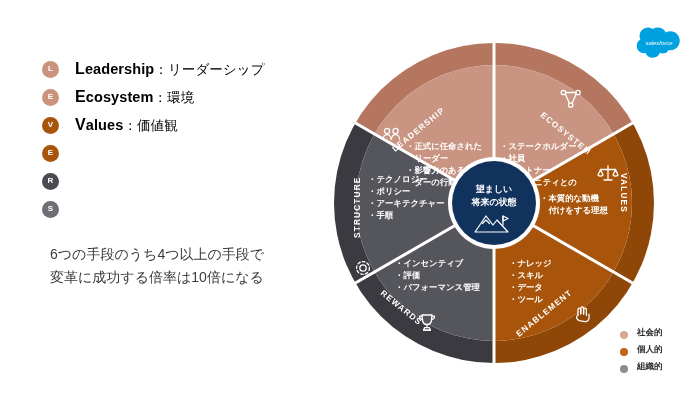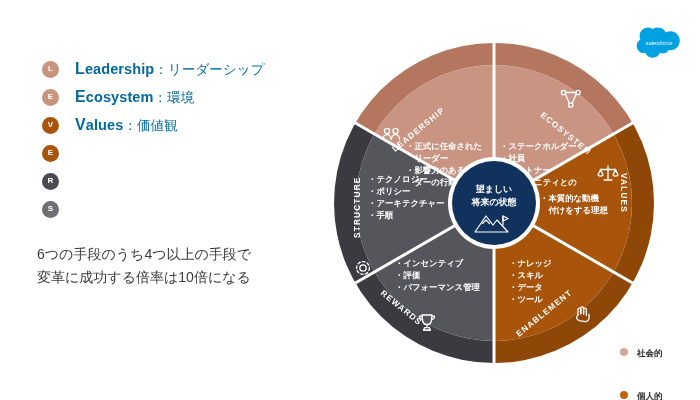--- a/index.html
+++ b/index.html
@@ -14,47 +14,47 @@
   
   .acronym-list { position: absolute; left: 42px; top: 55px; width: 280px; }
   .acronym-row { display: flex; align-items: center; height: 28px; }
   .acr-badge {
     width: 17px; height: 17px; border-radius: 50%;
     color: #ffffff; font-size: 8px; font-weight: bold;
     display: flex; align-items: center; justify-content: center;
     flex: 0 0 auto; line-height: 1;
   }
   .acr-text {
-    margin-left: 16px; font-size: 14.5px; color: #0369a1;
+    margin-left: 16px; font-size: 14.5px; color: #000000;
     white-space: nowrap; letter-spacing: .1px;
   }
   .acr-text .cap { font-weight: bold; font-size: 16px; }
   .acr-text .rest { font-weight: bold; }
   .acr-text .jp { font-size: 13.5px; }
 
   
   .note {
-    position: absolute; left: 37px; top: 243px; width: 290px;
+    position: absolute; left: 50px; top: 243px; width: 290px;
     font-size: 14px; line-height: 1.62; color: #3b3b3b;
   }
 
   
   .sf-logo { position: absolute; right: 18px; top: 26px; width: 46px; height: 33px; }
 
   
   .wheel { position: absolute; left: 333px; top: 42px; width: 322px; height: 322px; }
   .wheel svg { display: block; }
 
   .seg-title { font-size: 8.3px; font-weight: bold; fill: #ffffff; letter-spacing: 1.15px; }
   .seg-item  { font-size: 8.4px; font-weight: bold; fill: #ffffff; }
   .center-line { font-size: 9px; font-weight: bold; fill: #ffffff; }
 
   
   .wheel-legend { position: absolute; left: 620px; top: 322px; }
-  .wl-row { display: flex; align-items: flex-start; height: 17px; margin-top: 26px; }
+  .wl-row { display: flex; align-items: flex-end; height: 17px; }
   .wl-dot { width: 8px; height: 8px; border-radius: 50%; flex: 0 0 auto; }
   .wl-label { margin-left: 9px; font-size: 8.5px; color: #2b2b2b; font-weight: bold; white-space: nowrap; }
 </style>
 </head>
 <body>
 
 <div id="root">
 
   <div class="acronym-list">
     <div class="acronym-row">

